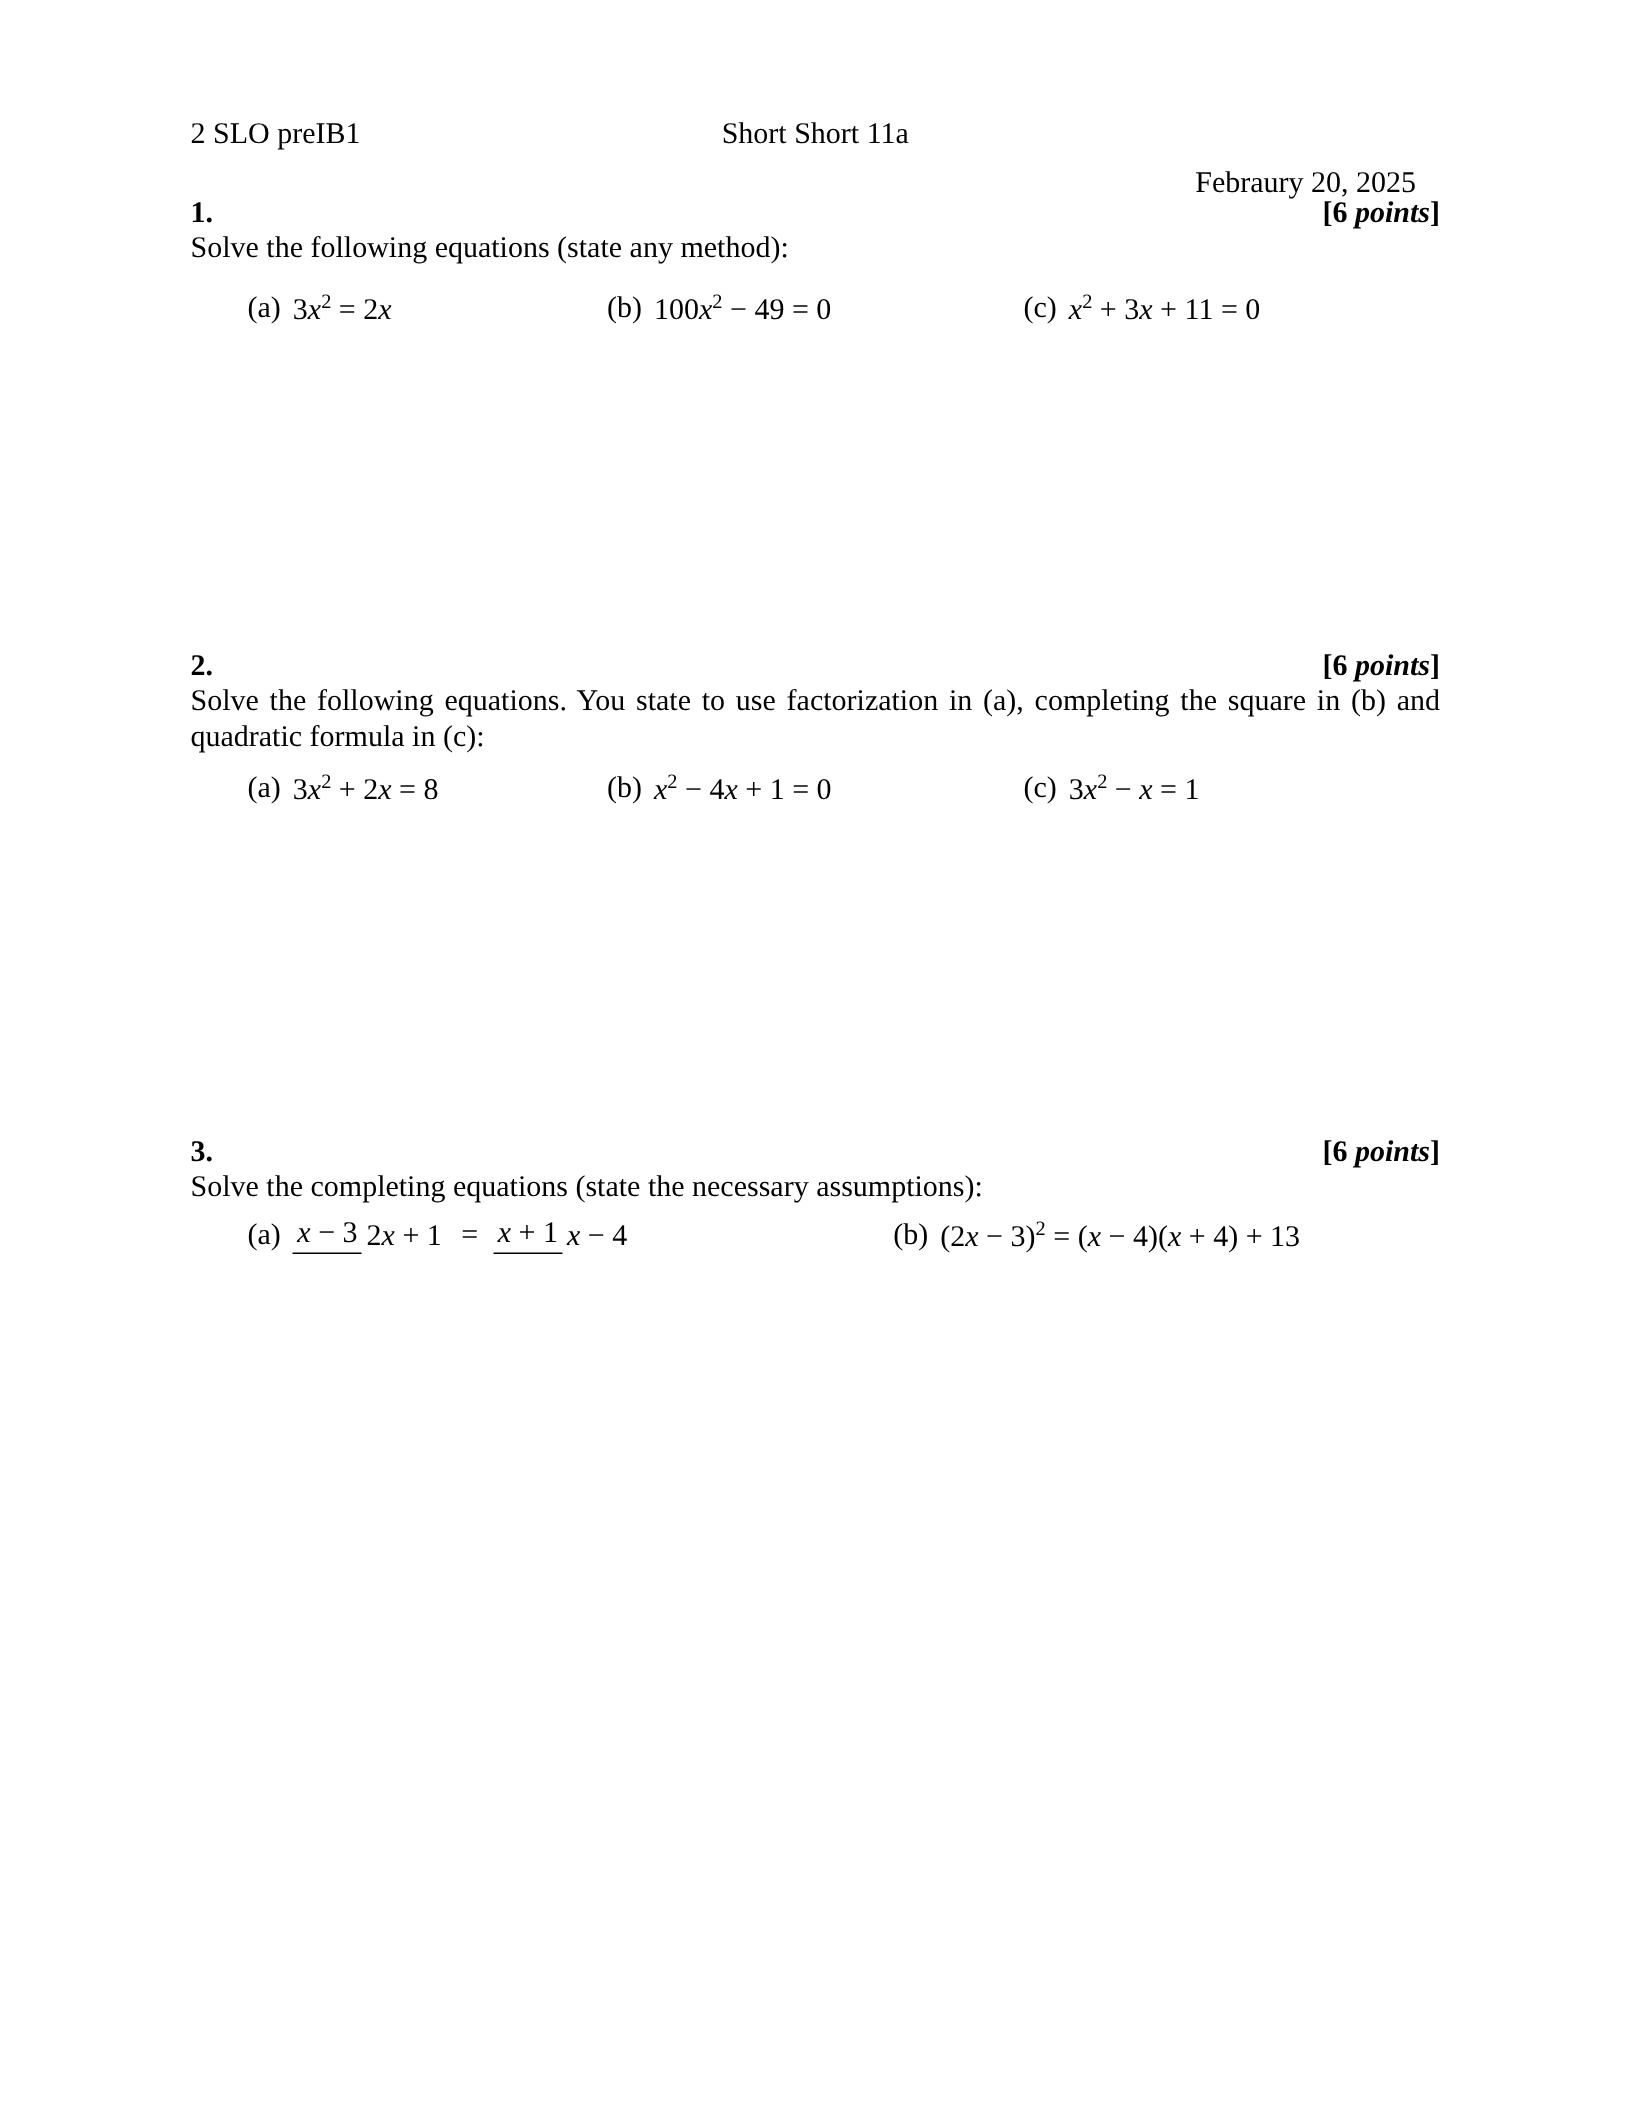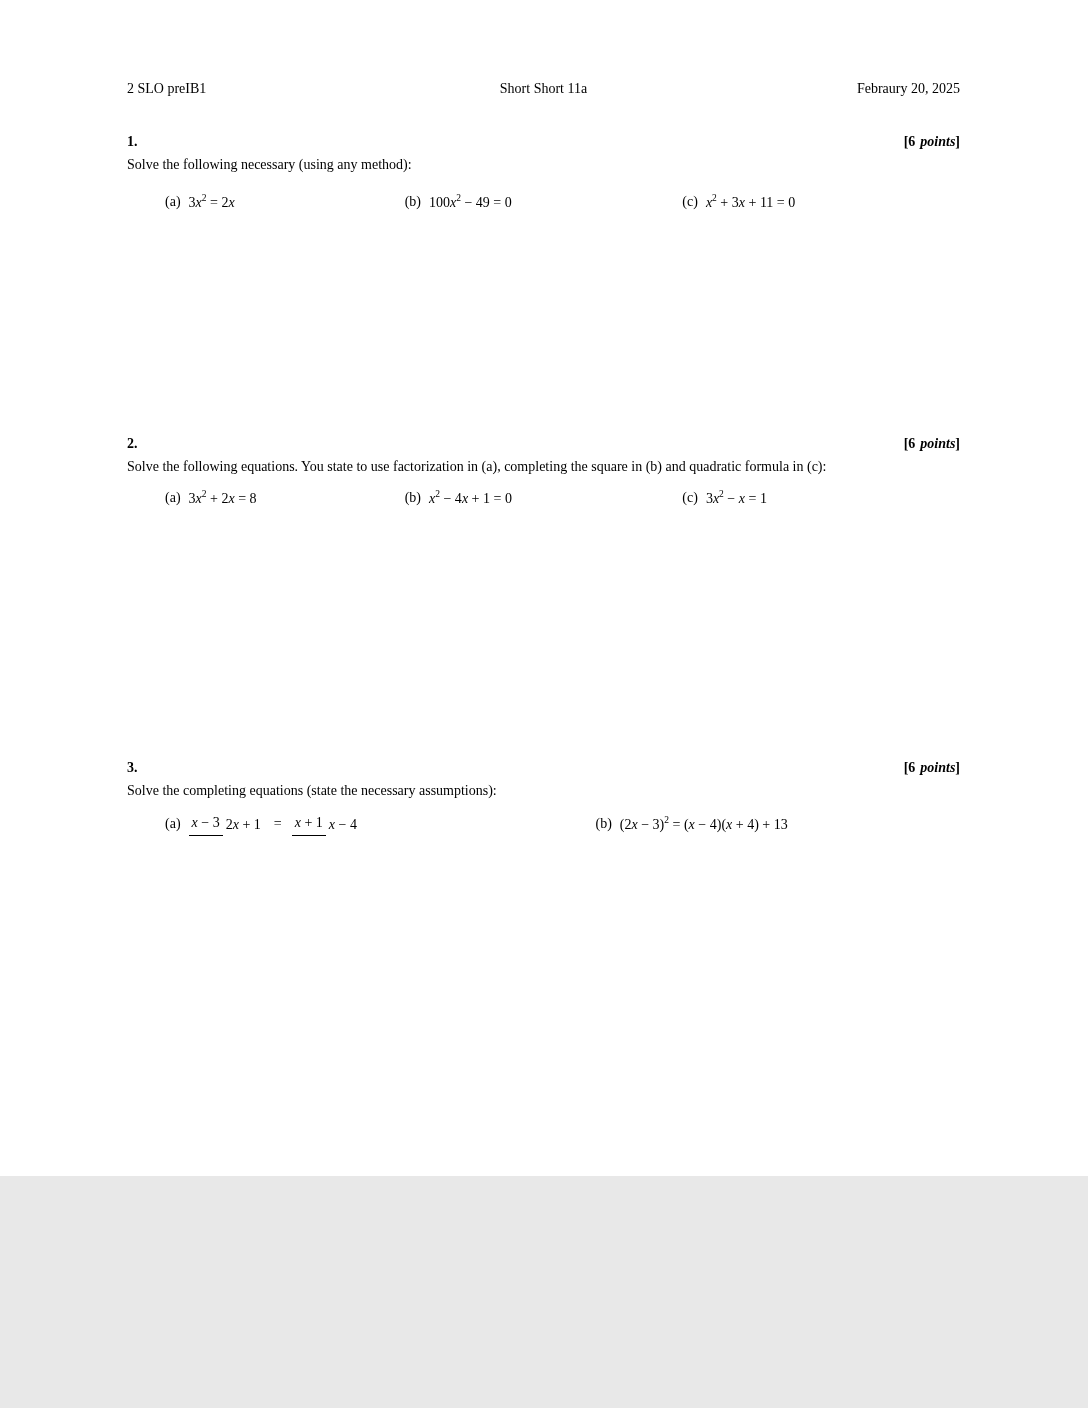--- a/index.html
+++ b/index.html
@@ -1,37 +1,37 @@
 <!DOCTYPE html>
 <html><head>
 <meta charset="utf-8">
 <style>
   html, body { margin: 0; padding: 0; background: #e8e8e8; }
   .sheet {
     position: relative;
     width: 1088px;
-    height: 1176px;
+    height: 1408px;
     background: #ffffff;
     color: #000000;
     font-family: "Liberation Serif", "DejaVu Serif", serif;
-    font-size: 14px;
+    font-size: 20px;
     overflow: hidden;
   }
   
   .doc-header {
     position: absolute;
     top: 78px;
     left: 127px;
     width: 833px;
     height: 22px;
     line-height: 22px;
   }
   .doc-header .h-left  { position: absolute; left: 0; }
   .doc-header .h-center{ position: absolute; left: 50%; transform: translateX(-50%); }
-  .doc-header .h-right { position: absolute; right: 0; }
+  .doc-header .h-right { position: absolute; right: 16px; margin-top: 33px; }
   
   .problem { position: absolute; left: 127px; width: 833px; }
   #problem-1 { top: 131px; }
   #problem-2 { top: 433px; }
   #problem-3 { top: 757px; }
   .problem-head {
     display: flex;
     justify-content: space-between;
     align-items: baseline;
     line-height: 22px;
@@ -75,21 +75,21 @@
     <span class="h-left">2 SLO preIB1</span>
     <span class="h-center">Short Short 11a</span>
     <span class="h-right">Febraury 20, 2025</span>
   </div>
 
   <div class="problem" id="problem-1">
     <div class="problem-head">
       <span class="problem-number">1.</span>
       <span class="points"><span>[</span><span>6</span><span class="pts-word">points</span><span>]</span></span>
     </div>
-    <div class="prompt">Solve the following necessary (using any method):</div>
+    <div class="prompt">Solve the following equations (state any method):</div>
     <div class="parts parts-3">
       <div class="part">
         <span>(a)</span>
         <span class="math">3<i>x</i><sup>2</sup> = 2<i>x</i></span>
       </div>
       <div class="part">
         <span>(b)</span>
         <span class="math">100<i>x</i><sup>2</sup> − 49 = 0</span>
       </div>
       <div class="part">

